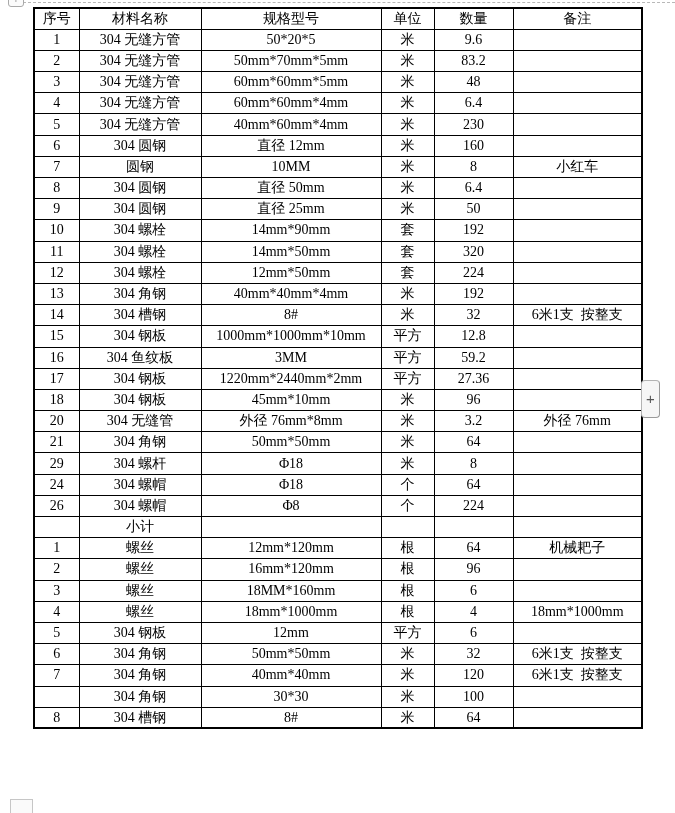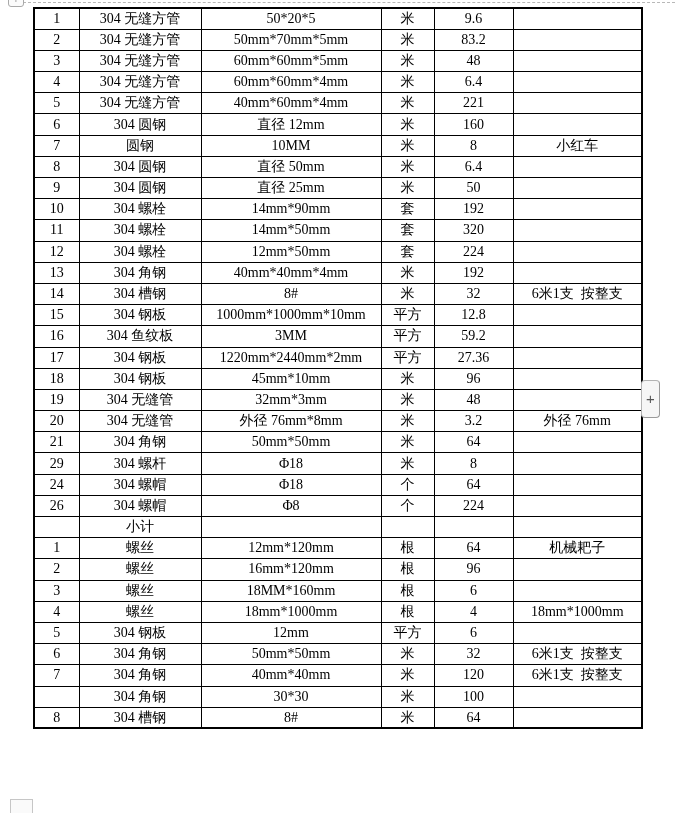--- a/index.html
+++ b/index.html
@@ -89,20 +89,28 @@
   <colgroup>
     <col class="c-index">
       <col class="c-name">
       <col class="c-spec">
     <col class="c-unit">
       <col class="c-qty">
       <col class="c-note">
   </colgroup>
   <tbody>
       <tr>
+        <th>序号</th>
+        <th>材料名称</th>
+        <th>规格型号</th>
+        <th>单位</th>
+        <th>数量</th>
+        <th>备注</th>
+      </tr>
+      <tr>
         <td>1</td>
         <td>304 无缝方管</td>
         <td>50*20*5</td>
         <td>米</td>
         <td>9.6</td>
         <td></td>
       </tr>
       <tr>
         <td>2</td>
         <td>304 无缝方管</td>
@@ -125,21 +133,21 @@
         <td>60mm*60mm*4mm</td>
         <td>米</td>
         <td>6.4</td>
         <td></td>
       </tr>
       <tr>
         <td>5</td>
         <td>304 无缝方管</td>
         <td>40mm*60mm*4mm</td>
         <td>米</td>
-        <td>221</td>
+        <td>230</td>
         <td></td>
       </tr>
       <tr>
         <td>6</td>
         <td>304 圆钢</td>
         <td>直径 12mm</td>
         <td>米</td>
         <td>160</td>
         <td></td>
       </tr>
@@ -230,28 +238,20 @@
         <td>平方</td>
         <td>27.36</td>
         <td></td>
       </tr>
       <tr>
         <td>18</td>
         <td>304 钢板</td>
         <td>45mm*10mm</td>
         <td>米</td>
         <td>96</td>
-        <td></td>
-      </tr>
-      <tr>
-        <td>19</td>
-        <td>304 无缝管</td>
-        <td>32mm*3mm</td>
-        <td>米</td>
-        <td>48</td>
         <td></td>
       </tr>
       <tr>
         <td>20</td>
         <td>304 无缝管</td>
         <td>外径 76mm*8mm</td>
         <td>米</td>
         <td>3.2</td>
         <td>外径 76mm</td>
       </tr>

